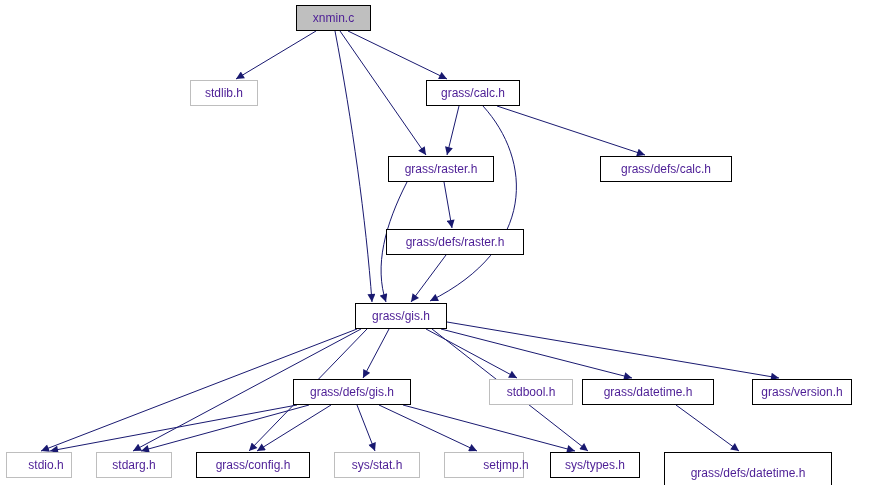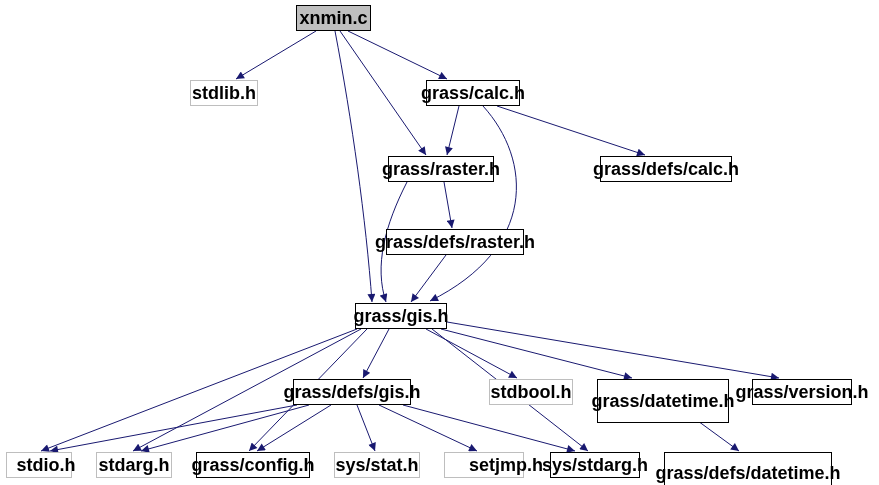--- a/index.html
+++ b/index.html
@@ -23,26 +23,25 @@
     fill: none;
   }
   #arrowhead-shape { fill: var(--edge-color, #191970); }
   .node {
     position: absolute;
     display: flex;
     align-items: center;
     justify-content: center;
     background: #ffffff;
     border: 1px solid var(--node-border, #000000);
-    color: #000000;
-    font-size: 18px;
+    color: #4c1d95;
+    font-size: 12px;
     line-height: 1;
     white-space: nowrap;
     cursor: pointer;
-    font-weight: bold;
   }
   .node.current {
     background: var(--current-fill, #bfbfbf);
     cursor: default;
   }
   .node.external {
     border-color: var(--external-border, #bebebe);
     cursor: default;
   }
 </style>
@@ -85,23 +84,23 @@
   <div id="nodes">
       <div class="node current" style="left: 296px; top: 5px; width: 75px; height: 26px;">xnmin.c</div>
       <div class="node external" style="left: 190px; top: 80px; width: 68px; height: 26px;">stdlib.h</div>
       <div class="node internal" style="left: 418px; top: 80px; width: 94px; height: 26px; margin-left: 8px;">grass/calc.h</div>
       <div class="node internal" style="left: 388px; top: 156px; width: 106px; height: 26px;">grass/raster.h</div>
       <div class="node internal" style="left: 600px; top: 156px; width: 132px; height: 26px; text-align: center;">grass/defs/calc.h</div>
       <div class="node internal" style="left: 386px; top: 229px; width: 138px; height: 26px;">grass/defs/raster.h</div>
       <div class="node internal" style="left: 355px; top: 303px; width: 92px; height: 26px;">grass/gis.h</div>
       <div class="node internal" style="left: 293px; top: 379px; width: 118px; height: 26px;">grass/defs/gis.h</div>
       <div class="node external" style="left: 489px; top: 379px; width: 84px; height: 26px;">stdbool.h</div>
-      <div class="node internal" style="left: 597px; top: 379px; width: 132px; height: 44px;">grass/datetime.h</div>
+      <div class="node internal" style="left: 582px; top: 379px; width: 132px; height: 26px;">grass/datetime.h</div>
       <div class="node internal" style="left: 752px; top: 379px; width: 100px; height: 26px;">grass/version.h</div>
       <div class="node external" style="left: 6px; top: 452px; width: 66px; height: 26px; padding-left: 14px;">stdio.h</div>
       <div class="node external" style="left: 96px; top: 452px; width: 76px; height: 26px;">stdarg.h</div>
       <div class="node internal" style="left: 196px; top: 452px; width: 114px; height: 26px;">grass/config.h</div>
       <div class="node external" style="left: 334px; top: 452px; width: 86px; height: 26px;">sys/stat.h</div>
       <div class="node external" style="left: 444px; top: 452px; width: 80px; height: 26px; padding-left: 44px;">setjmp.h</div>
-      <div class="node internal" style="left: 550px; top: 452px; width: 90px; height: 26px;">sys/stdarg.h</div>
+      <div class="node internal" style="left: 550px; top: 452px; width: 90px; height: 26px;">sys/types.h</div>
       <div class="node internal" style="left: 664px; top: 452px; width: 168px; height: 42px;">grass/defs/datetime.h</div>
     </div>
 </div>
 
 </body></html>

